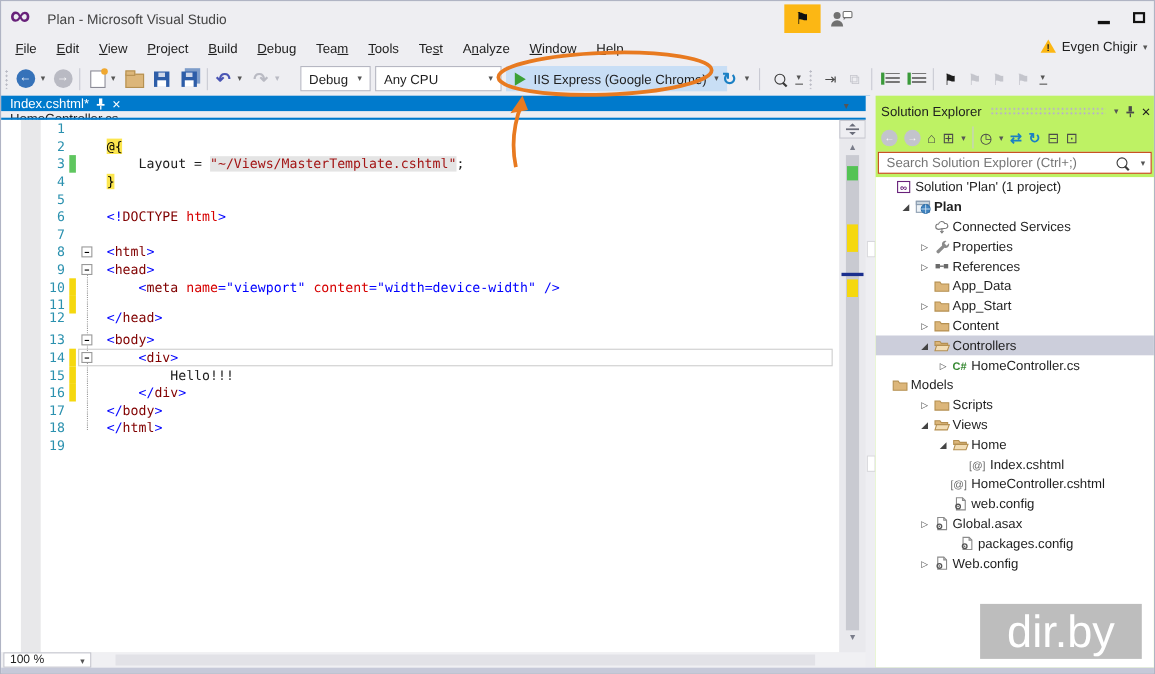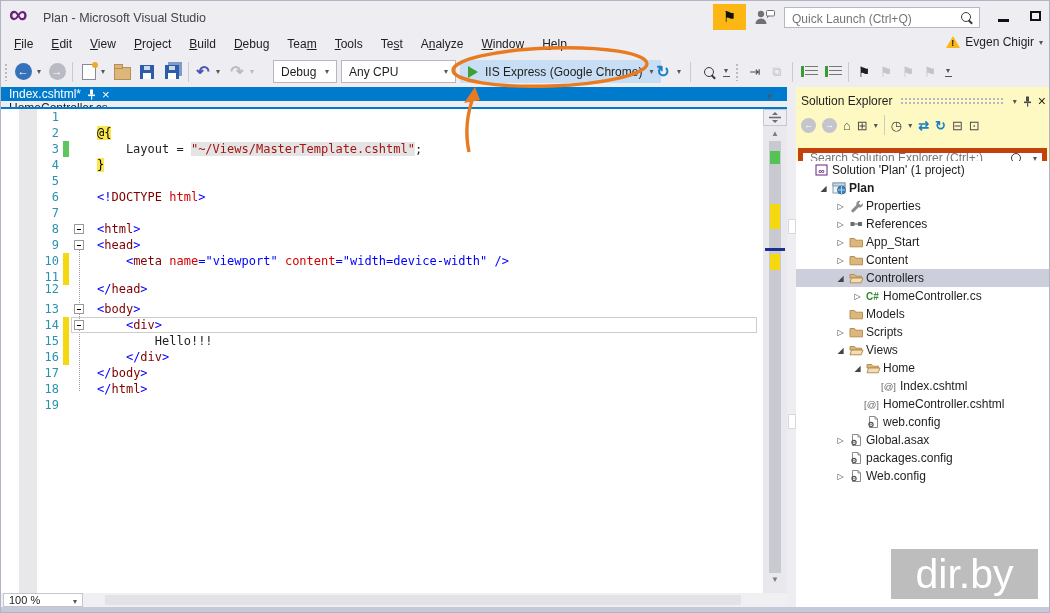--- a/index.html
+++ b/index.html
@@ -102,30 +102,30 @@
   
   .editor-bottom{position:absolute;left:0;top:592px;width:786px;height:14px;background:#f0f0f3;}
   .zoom-combo{position:absolute;left:2px;top:0;width:80px;height:14px;background:#fff;
     border:1px solid #c3c4cc;box-sizing:border-box;display:flex;align-items:flex-end;
     justify-content:space-between;padding:0 5px;font-size:11px;}
   .h-thumb{position:absolute;left:104px;top:2px;width:636px;height:10px;background:#e2e2e7;}
   .statusbar{position:absolute;left:0;top:606px;width:1050px;height:7px;background:#c6c9d9;}
   .splitter{position:absolute;left:786px;top:86px;width:9px;height:520px;background:#eeeef2;}
   .split-box{position:absolute;left:787px;width:8px;height:15px;background:#fff;border:1px solid #d8d8dc;box-sizing:border-box;}
   
-  .sepanel{position:absolute;left:795px;top:86px;width:255px;height:520px;background:#fef9c3;}
+  .sepanel{position:absolute;left:795px;top:86px;width:255px;height:520px;background:#bef264;}
   .se-title{position:absolute;left:0;top:4px;width:100%;height:20px;display:flex;align-items:center;padding:0 5px;box-sizing:border-box;gap:6px;}
   .se-grip{flex:1;height:8px;background-image:radial-gradient(#b8b8c0 0.9px,transparent 1px);background-size:4px 4px;margin:0 2px;}
   .se-toolbar{position:absolute;left:0;top:26px;width:100%;height:24px;display:flex;align-items:center;gap:6px;padding:0 5px;box-sizing:border-box;}
   .se-ico{font-size:13px;color:#4a4a4a;display:inline-flex;align-items:center;}
   .se-ico.blue{color:#1b80c4;font-weight:bold;}
   .se-circle{width:15px;height:15px;border-radius:50%;background:#c3c4cc;color:#fff;
     display:flex;align-items:center;justify-content:center;font-size:9px;}
   .se-search{position:absolute;left:2px;top:51px;width:249px;height:20px;background:#fff;
-    border:5px solid #c2410c;box-sizing:border-box;display:flex;align-items:center;margin-top:10px;}
+    border:1px solid #c2410c;box-sizing:border-box;display:flex;align-items:center;}
   .se-search input{border:0;outline:0;flex:1;height:16px;margin-left:5px;font-family:"Liberation Sans",sans-serif;
     font-size:12px;color:#777;background:transparent;}
   .se-tree{position:absolute;left:0;top:74px;width:100%;height:446px;background:#fff;overflow:hidden;}
   .trow{display:flex;align-items:center;height:18px;}
   .trow.sel{background:#cccedb;}
   .texp{width:13px;text-align:center;font-size:8px;color:#444;flex:none;}
   .tico{width:19px;flex:none;display:inline-flex;align-items:center;justify-content:center;}
   .tlbl{white-space:nowrap;}
   .watermark{position:absolute;left:890px;top:548px;width:147px;height:50px;background:#bdbdbd;
     color:#fff;font-size:41px;display:flex;align-items:center;justify-content:center;z-index:30;}
@@ -143,24 +143,20 @@
       <span>⚑</span>
     </div>
     <div class="smile-btn">
       <svg width="24" height="20">
         <circle cx="8" cy="7" r="3.2" fill="#717171"></circle>
         <path d="M2.5 17 a5.5 5.5 0 0 1 11 0 z" fill="#717171"></path>
         <rect x="13.5" y="3.5" width="8" height="5.5" rx="1" fill="#fff" stroke="#717171"></rect>
         <path d="M16 9 l-2 2.4 v-2.4 z" fill="#717171"></path>
       </svg>
     </div>
-    <div class="quick-launch">
-      <input placeholder="Quick Launch (Ctrl+Q)" style="">
-      <span class="mag ql-mag"></span>
-    </div>
     <div class="win-btn" style="left:988px;">
       <div class="min-glyph"></div>
     </div>
     <div class="win-btn" style="left:1020px;">
       <div class="max-glyph"></div>
     </div>
   </div>
 
   <div class="menubar" id="menubar">
       <span class="menu-item"><u>F</u>ile</span>
@@ -496,40 +492,59 @@
             <svg width="15" height="14">
               <rect x="1" y="2" width="12" height="10" fill="#eef3f7" stroke="#8a9cb0"></rect>
               <rect x="1" y="2" width="12" height="3" fill="#c9d6e0" stroke="#8a9cb0"></rect>
               <circle cx="9.5" cy="9" r="4" fill="#3f83c0" stroke="#2a6da8"></circle>
               <path d="M5.5 9 h8 M9.5 5 v8" stroke="#cfe3f3" stroke-width="0.8" fill="none"></path>
             </svg>
           </span>
           <span class="tlbl" style="font-weight: bold;">Plan</span>
         </div>
         <div class="trow" style="padding-left: 38px;">
+          <span class="texp"></span>
+          <span class="tico">
+            <svg width="15" height="14">
+              <path d="M4 9.5 a2.4 2.4 0 0 1 .2-4.8 a3 3 0 0 1 5.7-.5 a2.2 2.2 0 0 1 1 4.3 z" fill="#fff" stroke="#7a7a7a"></path>
+              <path d="M7.3 8.5 v4 M5.8 11 l1.5 1.7 L8.8 11" stroke="#7a7a7a" fill="none"></path>
+            </svg>
+          </span>
+          <span class="tlbl">Connected Services</span>
+        </div>
+        <div class="trow" style="padding-left: 38px;">
           <span class="texp">▷</span>
           <span class="tico">
             <svg width="15" height="14">
               <path d="M11.5 2 a3.2 3.2 0 0 0-4 4.1 L3 10.6 a1.5 1.5 0 1 0 2.1 2.1 L9.6 8.2 a3.2 3.2 0 0 0 4.1-4 L11.6 6.3 l-2.1-2.1 z" fill="#8b8b8b"></path>
             </svg>
           </span>
           <span class="tlbl">Properties</span>
         </div>
         <div class="trow" style="padding-left: 38px;">
           <span class="texp">▷</span>
           <span class="tico">
             <svg width="15" height="14">
               <rect x="1.5" y="5" width="4" height="4" fill="#6a6a6a"></rect>
               <rect x="9" y="5" width="4" height="4" fill="#6a6a6a"></rect>
               <rect x="5.5" y="6.4" width="3.5" height="1.2" fill="#6a6a6a"></rect>
             </svg>
           </span>
           <span class="tlbl">References</span>
         </div>
         <div class="trow" style="padding-left: 38px;">
+          <span class="texp"></span>
+          <span class="tico">
+            <svg width="15" height="14">
+              <path d="M1 3.5 h4.5 l1.2 1.7 H13.5 V11.8 H1 z" fill="#dcb67a" stroke="#b59051"></path>
+            </svg>
+          </span>
+          <span class="tlbl">App_Data</span>
+        </div>
+        <div class="trow" style="padding-left: 38px;">
           <span class="texp">▷</span>
           <span class="tico">
             <svg width="15" height="14">
               <path d="M1 3.5 h4.5 l1.2 1.7 H13.5 V11.8 H1 z" fill="#dcb67a" stroke="#b59051"></path>
             </svg>
           </span>
           <span class="tlbl">App_Start</span>
         </div>
         <div class="trow" style="padding-left: 38px;">
           <span class="texp">▷</span>
@@ -552,21 +567,21 @@
         </div>
         <div class="trow" style="padding-left: 55px;">
           <span class="texp">▷</span>
           <span class="tico">
             <svg width="17" height="14">
               <text x="1" y="11" font-size="10" font-weight="bold" fill="#388a34">C#</text>
             </svg>
           </span>
           <span class="tlbl">HomeController.cs</span>
         </div>
-        <div class="trow" style="padding-left: 38px;">
+        <div class="trow" style="">
           <span class="texp"></span>
           <span class="tico">
             <svg width="15" height="14">
               <path d="M1 3.5 h4.5 l1.2 1.7 H13.5 V11.8 H1 z" fill="#dcb67a" stroke="#b59051"></path>
             </svg>
           </span>
           <span class="tlbl">Models</span>
         </div>
         <div class="trow" style="padding-left: 38px;">
           <span class="texp">▷</span>
@@ -632,21 +647,21 @@
           <span class="tico">
             <svg width="15" height="14">
               <path d="M3.5 1.5 h5.5 l2.5 2.5 V12.5 H3.5 z" fill="#fff" stroke="#8a8a8a"></path>
               <path d="M9 1.5 V4 h2.5" fill="none" stroke="#8a8a8a"></path>
               <circle cx="5" cy="9.5" r="2.1" fill="none" stroke="#555" stroke-width="1.2"></circle>
               <circle cx="5" cy="9.5" r="0.7" fill="#555"></circle>
             </svg>
           </span>
           <span class="tlbl">Global.asax</span>
         </div>
-        <div class="trow" style="padding-left: 38px;">
+        <div class="trow" style="padding-left: 38px; margin-left: 23px;">
           <span class="texp"></span>
           <span class="tico">
             <svg width="15" height="14">
               <path d="M3.5 1.5 h5.5 l2.5 2.5 V12.5 H3.5 z" fill="#fff" stroke="#8a8a8a"></path>
               <path d="M9 1.5 V4 h2.5" fill="none" stroke="#8a8a8a"></path>
               <circle cx="5" cy="9.5" r="2.1" fill="none" stroke="#555" stroke-width="1.2"></circle>
               <circle cx="5" cy="9.5" r="0.7" fill="#555"></circle>
             </svg>
           </span>
           <span class="tlbl">packages.config</span>

